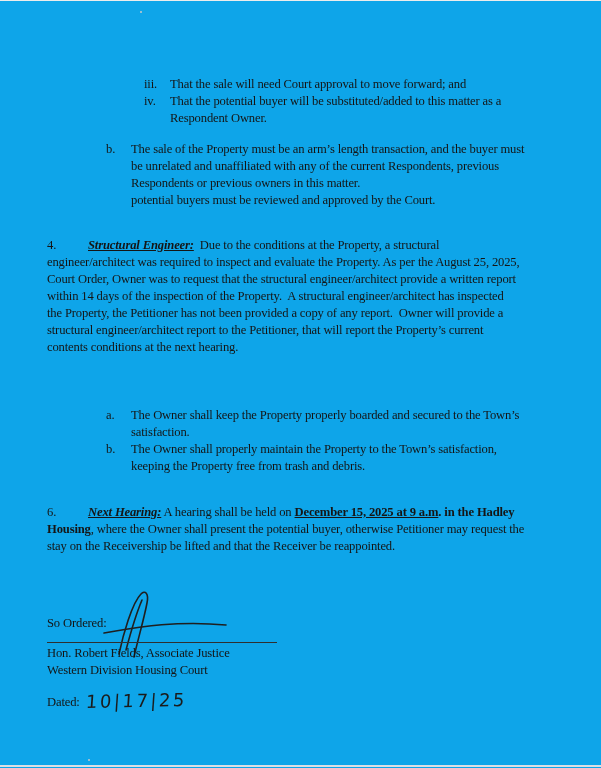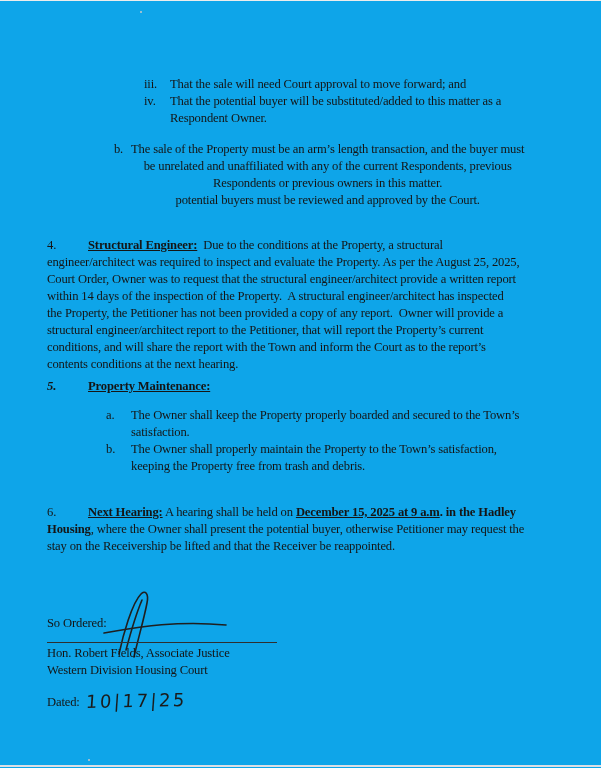--- a/index.html
+++ b/index.html
@@ -15,21 +15,21 @@
     border-top:1px solid #ececec;
   }
   .sec{position:absolute;line-height:17px;}
   .line{white-space:pre;height:17px;}
   .mk{display:inline-block;}
   .mk-rm{width:26px;}
   .mk-lt{width:25px;}
   .mk-num{width:41px;}
   .cont-rm{padding-left:26px;}
   .cont-lt{padding-left:25px;}
-  .hd{font-weight:bold;text-decoration:underline;}
+  .hd{font-weight:bold;font-style:italic;text-decoration:underline;}
   .b{font-weight:bold;}
   .bu{font-weight:bold;text-decoration:underline;}
   .num-it{font-weight:bold;font-style:italic;}
   .sigline{position:absolute;left:47px;top:641px;width:230px;height:0;border-top:1.4px solid #2f2f2f;}
   .sig-svg{position:absolute;left:96px;top:586px;}
   .dated-row{position:absolute;left:47px;top:688px;line-height:22px;white-space:pre;}
   .dated-val{
     font-family:"DejaVu Sans",sans-serif;
     font-size:18px;
     letter-spacing:2.5px;
@@ -51,45 +51,41 @@
   <section class="sec" style="left:144px;top:75px;">
     <div>
       <div class="line"><span class="mk mk-rm">iii.</span><span>That the sale will need Court approval to move forward; and</span></div>
     </div>
     <div>
       <div class="line"><span class="mk mk-rm">iv.</span><span>That the potential buyer will be substituted/added to this matter as a</span></div>
       <div class="line cont-rm">Respondent Owner.</div>
     </div>
   </section>
 
-  <section class="sec" style="left:106px;top:140px;text-align:center;">
+  <section class="sec" style="left:106px;top:140px;">
     <div>
       <div class="line"><span class="mk mk-lt">b.</span><span>The sale of the Property must be an arm’s length transaction, and the buyer must</span></div>
       <div class="line cont-lt">be unrelated and unaffiliated with any of the current Respondents, previous</div>
       <div class="line cont-lt">Respondents or previous owners in this matter.</div>
     </div>
     <div>
       <div class="line cont-lt">potential buyers must be reviewed and approved by the Court.</div>
     </div>
   </section>
 
   <section class="sec" style="left:47px;top:236px;">
     <div class="line"><span class="mk mk-num">4.</span><span class="hd">Structural Engineer:</span><span>  Due to the conditions at the Property, a structural</span></div>
     <div class="line">engineer/architect was required to inspect and evaluate the Property. As per the August 25, 2025,</div>
     <div class="line">Court Order, Owner was to request that the structural engineer/architect provide a written report</div>
     <div class="line">within 14 days of the inspection of the Property.  A structural engineer/architect has inspected</div>
     <div class="line">the Property, the Petitioner has not been provided a copy of any report.  Owner will provide a</div>
     <div class="line">structural engineer/architect report to the Petitioner, that will report the Property’s current</div>
-    <div class="line">conditions, and will share the report with the Town and inform the Court as to the report’s</div>
     <div class="line">contents conditions at the next hearing.</div>
   </section>
 
-  <section class="sec" style="left:47px;top:377px;">
-    <div class="line"><span class="mk mk-num num-it">5.</span><span class="hd">Property Maintenance:</span></div>
-  </section>
 
   <section class="sec" style="left:106px;top:406px;">
     <div>
       <div class="line"><span class="mk mk-lt">a.</span><span>The Owner shall keep the Property properly boarded and secured to the Town’s</span></div>
       <div class="line cont-lt">satisfaction.</div>
     </div>
     <div>
       <div class="line"><span class="mk mk-lt">b.</span><span>The Owner shall properly maintain the Property to the Town’s satisfaction,</span></div>
       <div class="line cont-lt">keeping the Property free from trash and debris.</div>
     </div>

